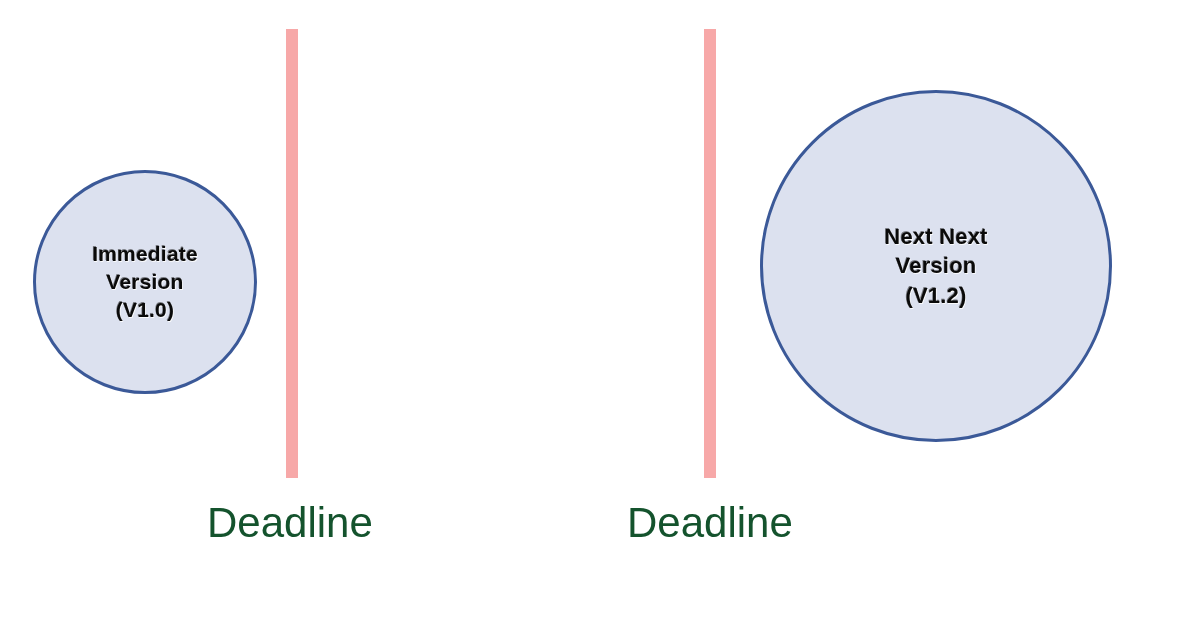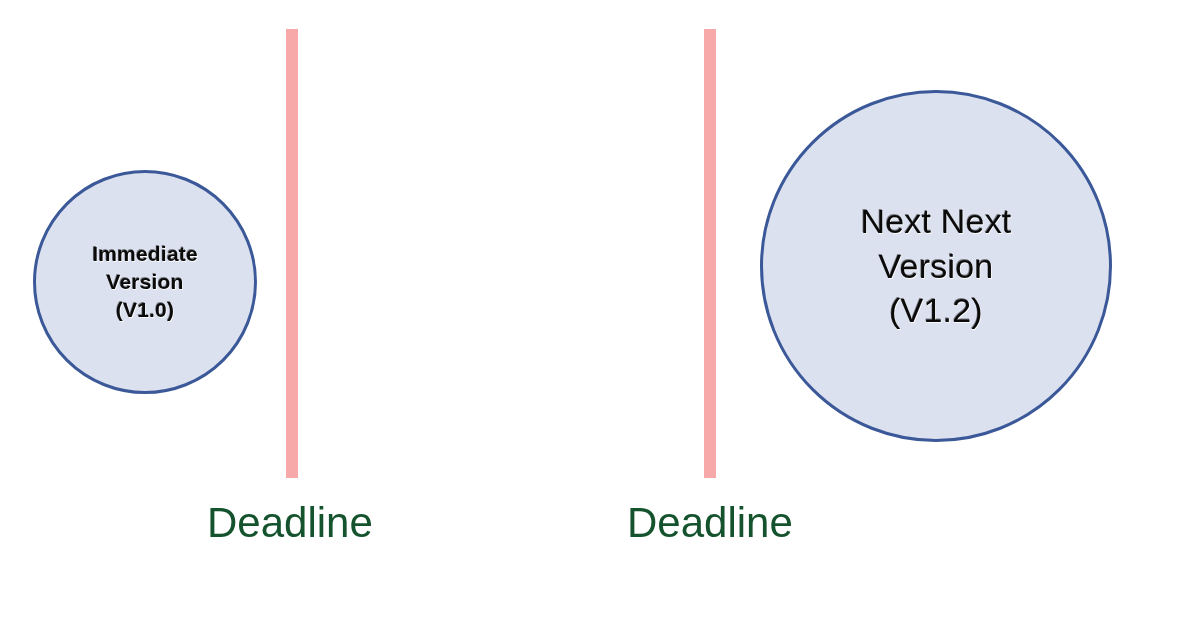--- a/index.html
+++ b/index.html
@@ -35,21 +35,21 @@
     line-height: 1.32;
     letter-spacing: 0.2px;
     text-shadow:
        0.7px 0.7px 0 rgba(255,255,255,0.85),
       -0.6px -0.6px 0 rgba(40,40,40,0.55);
     white-space: pre-line;
     user-select: none;
   }
   .circle-1 .circle-label { font-size: 21px; }
   .circle-2 .circle-label { font-size: 30px; font-weight: 600; }
-  .circle-3 .circle-label { font-size: 34px; font-weight: 400; }
+  .circle-3 .circle-label { font-size: 22px; font-weight: 700; }
 
   .deadline-bar {
     position: absolute;
     background: #f7a8a8;
   }
   .deadline-label {
     position: absolute;
     color: #14532d;
     font-family: "Liberation Sans", sans-serif;
     font-weight: 400;

